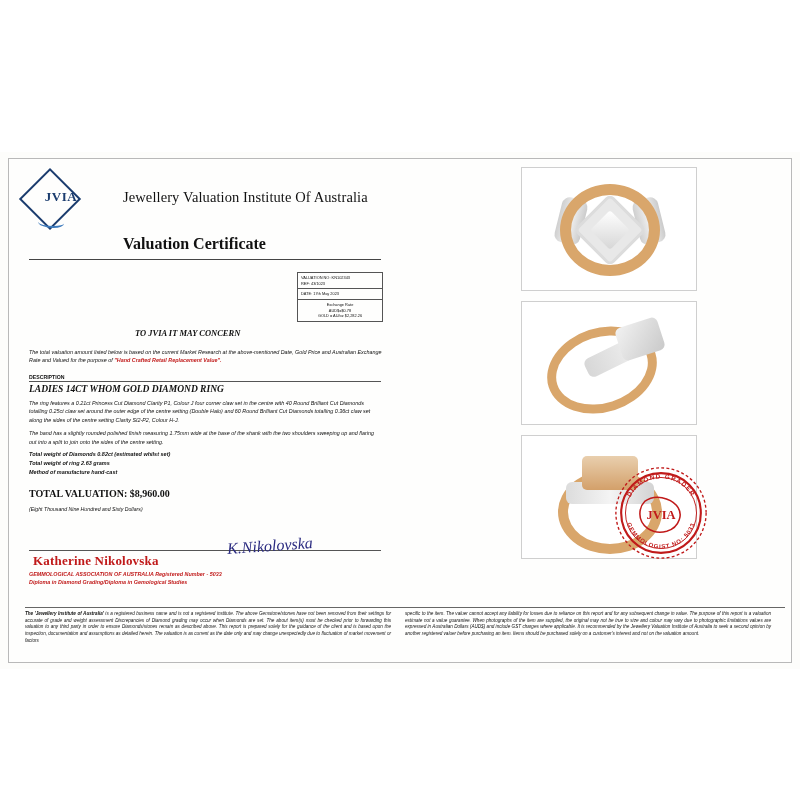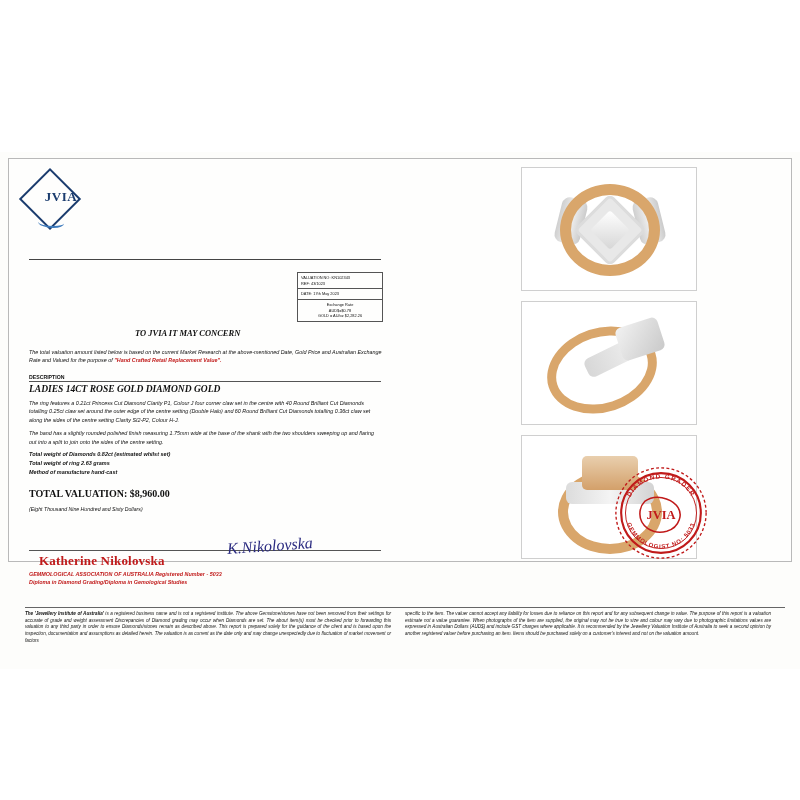--- a/index.html
+++ b/index.html
@@ -29,21 +29,21 @@
     background: #fdfdfb;
     box-sizing: border-box;
     overflow: hidden;
   }
 
   .cert-inner {
     position: absolute;
     left: 8px;
     top: 6px;
     width: 784px;
-    height: 404px;
+    height: 505px;
     border: 1px solid #b9b9b9;
     box-sizing: border-box;
     background: #fefefd;
   }
 
   
   .left-col {
     position: absolute;
     left: 8px;
     top: 6px;
@@ -235,21 +235,21 @@
   .sig-rule {
     position: absolute;
     left: 12px;
     top: 385px;
     width: 352px;
     border-top: 1px solid #555;
   }
 
   .valuer-name {
     position: absolute;
-    left: 22px;
+    left: 16px;
     top: 388px;
     font-family: "Liberation Serif", serif;
     font-size: 13px;
     font-weight: bold;
     color: #c01a1a;
     letter-spacing: 0.2px;
   }
   .valuer-sig {
     position: absolute;
     left: 210px;
@@ -437,21 +437,23 @@
     <div class="cert-inner">
 
       <div class="left-col">
 
         <div class="logo-wrap">
           <div class="logo-diamond"></div>
           <div class="logo-text">JVIA</div>
           <div class="logo-swoosh"></div>
         </div>
 
-
+        <div class="org-title">Jewellery Valuation Institute Of Australia</div>
+
+        <div class="cert-title">Valuation Certificate</div>
         <div class="cert-title-rule"></div>
 
         <div class="refbox">
           <div class="rb-cell">
             <span>VALUATION NO:</span>
             <span>KN102343</span><br>
             <span>REF:</span>
             <span>43/1023</span>
           </div>
           <div class="rb-cell">
@@ -466,21 +468,21 @@
         </div>
 
         <div class="to-whom">TO JVIA IT MAY CONCERN</div>
 
         <div class="intro">
           <span>The total valuation amount listed below is based on the current Market Research at the above-mentioned Date, Gold Price and Australian Exchange Rate and Valued for the purpose of </span><span class="red">"Hand Crafted Retail Replacement Value".</span>
         </div>
 
         <div class="desc-label">DESCRIPTION</div>
         <div class="desc-rule"></div>
-        <div class="item-title">LADIES 14CT ROSE GOLD DIAMOND GOLD</div>
+        <div class="item-title">LADIES 14CT WHOM GOLD DIAMOND RING</div>
 
         <div class="desc-body">
           <p>The ring features a 0.21ct Princess Cut Diamond Clarity P1, Colour J four corner claw set in the centre with 40 Round Brilliant Cut Diamonds totalling 0.25ct claw set around the outer edge of the centre setting (Double Halo) and 60 Round Brilliant Cut Diamonds totalling 0.36ct claw set along the sides of the centre setting Clarity SI2-P2, Colour H-J.</p>
           <p>The band has a slightly rounded polished finish measuring 1.75mm wide at the base of the shank with the two shoulders sweeping up and flaring out into a split to join onto the sides of the centre setting.</p>
         </div>
 
         <div class="weights">
           <div>Total weight of Diamonds 0.82ct (estimated whilst set)</div>
           <div>Total weight of ring 2.63 grams</div>
           <div>Method of manufacture hand-cast</div>

